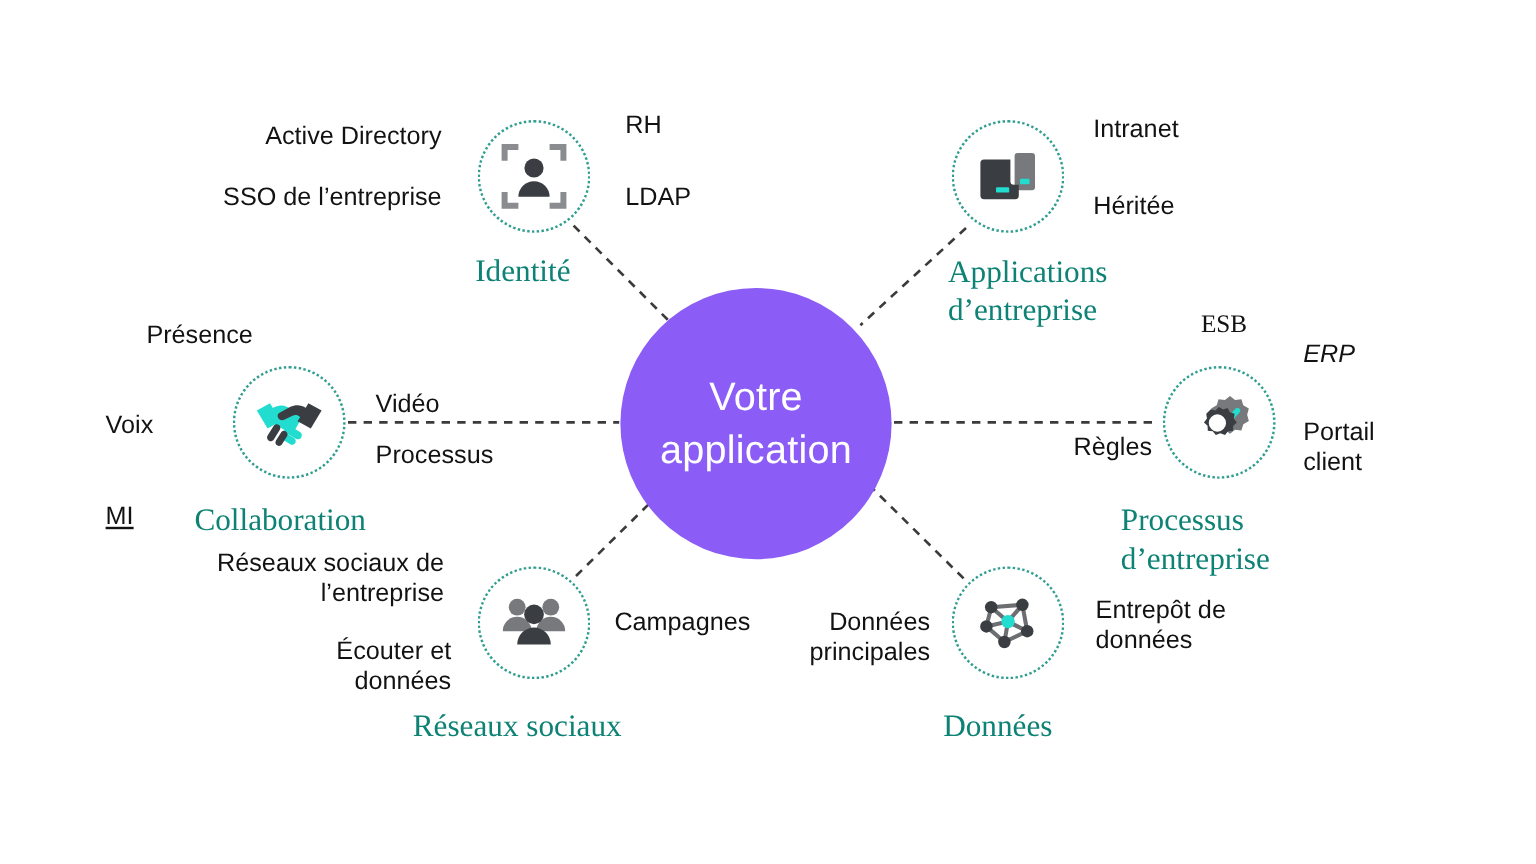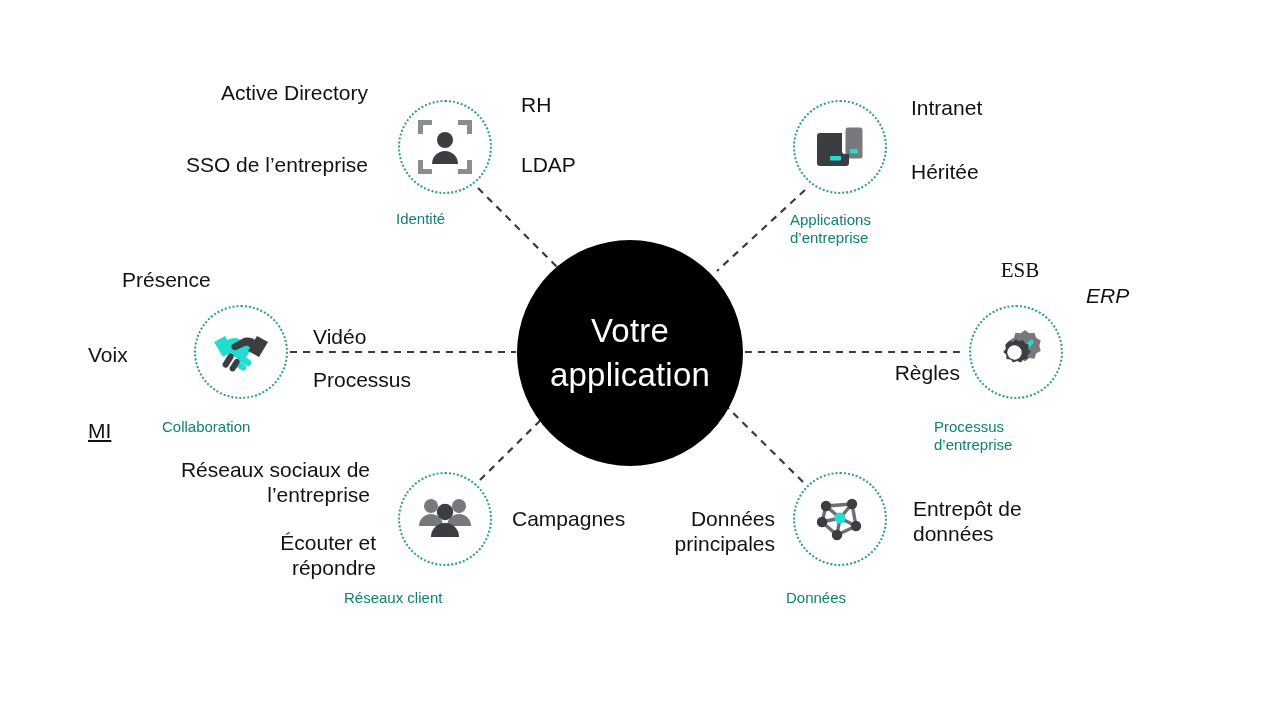--- a/index.html
+++ b/index.html
@@ -29,21 +29,21 @@
   }
 
   
   .hub {
     position: absolute;
     left: 517px;
     top: 240px;
     width: 226px;
     height: 226px;
     border-radius: 50%;
-    background: #000000;
+    background: #8b5cf6;
     display: flex;
     align-items: center;
     justify-content: center;
     text-align: center;
   }
   .hub-label {
     color: #ffffff;
     font-size: 33px;
     line-height: 1.33;
     font-weight: 400;
@@ -64,24 +64,25 @@
     position: absolute;
     left: 50%;
     top: 50%;
     transform: translate(-50%, -50%);
   }
 
   
   .cat-label {
     position: absolute;
     color: #0e8275;
-    font-size: 15px;
+    font-size: 26px;
     line-height: 1.22;
     font-weight: 400;
     white-space: pre-line;
+    font-family: Liberation Serif, serif;
   }
 
   
   .item {
     position: absolute;
     color: #121212;
     font-size: 21px;
     line-height: 1.2;
     white-space: pre-line;
   }
@@ -125,21 +126,21 @@
         <path d="M56 42 L56 56 L42 56 L42 51 L51 51 L51 42 Z"></path>
       </g>
       <g fill="#3a3e42">
         <circle cx="29" cy="22" r="8"></circle>
         <path d="M16 46 a13 13 0 0 1 26 0 Z"></path>
       </g>
     </svg>
   </div>
   <div class="cat-label ta-l" style="left:396px; top:210px;">Identité</div>
 
-  <div class="item ta-r" style="left:48px; top:80px; width:320px;">Active Directory</div>
+  <div class="item ta-r" style="left:48px; top:101px; width:320px;">Active Directory</div>
   <div class="item ta-r" style="left:48px; top:152px; width:320px;">SSO de l’entreprise</div>
   <div class="item ta-l" style="left:521px; top:92px; width:180px;">RH</div>
   <div class="item ta-l" style="left:521px; top:152px; width:180px;">LDAP</div>
 
   <div class="node-circle" style="left:793px; top:100px;">
     <svg width="58" height="58" viewBox="0 0 58 58">
       <rect x="33" y="8" width="20" height="34" rx="3" fill="#ffffff"></rect>
       <rect x="34.5" y="9.5" width="17" height="31" rx="2.5" fill="#77797c"></rect>
       <rect x="39" y="31" width="8" height="4.5" rx="1" fill="#22dcd0"></rect>
       <path d="M6 18 a3 3 0 0 1 3-3 h22 v18 a3 3 0 0 0 3 3 h4 v9 a3 3 0 0 1 -3 3 h-26 a3 3 0 0 1 -3 -3 Z" fill="#3a3e42"></path>
@@ -162,20 +163,22 @@
         <path d="M22 18 l3.9 1 l2.8 -2.8 l3.6 2 l3.7 -1.3 l1.9 3.7 l3.9 1.1 l-0.6 4.1 l2.5 3.2 l-3 2.8 l-0.2 4.1 l-4.1 0.5 l-2.6 3.2 l-3.8 -1.6 l-3.8 1.6 l-2.6 -3.2 l-4.1 -0.5 l-0.2 -4.1 l-3 -2.8 l2.5 -3.2 l-0.6 -4.1 Z"></path>
       </g>
       <circle cx="27.5" cy="29.5" r="7.2" fill="#ffffff"></circle>
     </svg>
   </div>
   <div class="cat-label ta-l" style="left:934px; top:418px;">Processus
 d’entreprise</div>
 
   <div class="item ta-c" style="left:960px; top:258px; width:120px;font-family:Liberation Serif, serif;">ESB</div>
   <div class="item ta-l" style="left:1086px; top:283px; width:150px;font-style:italic;">ERP</div>
+  <div class="item ta-l" style="left:1086px; top:348px; width:160px;">Portail
+client</div>
   <div class="item ta-r" style="left:780px; top:360px; width:180px;">Règles</div>
 
   <div class="node-circle" style="left:793px; top:472px;">
     <svg width="58" height="58" viewBox="0 0 58 58">
       <g stroke="#6c6e71" stroke-width="3.4" fill="none">
         <line x1="15" y1="16" x2="41" y2="14"></line>
         <line x1="41" y1="14" x2="45" y2="36"></line>
         <line x1="45" y1="36" x2="26" y2="45"></line>
         <line x1="26" y1="45" x2="11" y2="32"></line>
         <line x1="11" y1="32" x2="15" y2="16"></line>
@@ -209,26 +212,26 @@
         <path d="M3 36 a12 12 0 0 1 24 0 Z"></path>
         <circle cx="43" cy="16" r="7"></circle>
         <path d="M31 36 a12 12 0 0 1 24 0 Z"></path>
       </g>
       <g fill="#3a3e42">
         <circle cx="29" cy="22" r="8.2"></circle>
         <path d="M15 47 a14 14 0 0 1 28 0 Z"></path>
       </g>
     </svg>
   </div>
-  <div class="cat-label ta-l" style="left:344px; top:589px;">Réseaux client</div>
+  <div class="cat-label ta-l" style="left:344px; top:589px;">Réseaux sociaux</div>
 
   <div class="item ta-r" style="left:88px; top:457px; width:282px;">Réseaux sociaux de
 l’entreprise</div>
   <div class="item ta-r" style="left:88px; top:530px; width:288px;">Écouter et
-répondre</div>
+données</div>
   <div class="item ta-l" style="left:512px; top:506px; width:200px;">Campagnes</div>
 
   <div class="node-circle" style="left:194px; top:305px;">
     <svg width="62" height="62" viewBox="0 0 62 62">
       <g fill="#22dcd0">
         <path d="M4 21 l11 -6 l9 15 l-11 6 Z"></path>
         <path d="M16 20 c4 -3 9 -4 13 -2 l10 5 c2 1 3 3 2 5 l-5 9 c-1 2 -4 3 -6 2 l-12 -7 c-3 -2 -4 -6 -2 -9 Z"></path>
         <path d="M30 33 l10 6 c1.6 1 2 3 1 4.6 c-1 1.6 -3 2 -4.6 1 l-10 -6 Z"></path>
         <path d="M27 39 l8 5 c1.5 0.9 1.9 2.8 1 4.2 c-0.9 1.5 -2.8 1.9 -4.2 1 l-8 -5 Z"></path>
       </g>

